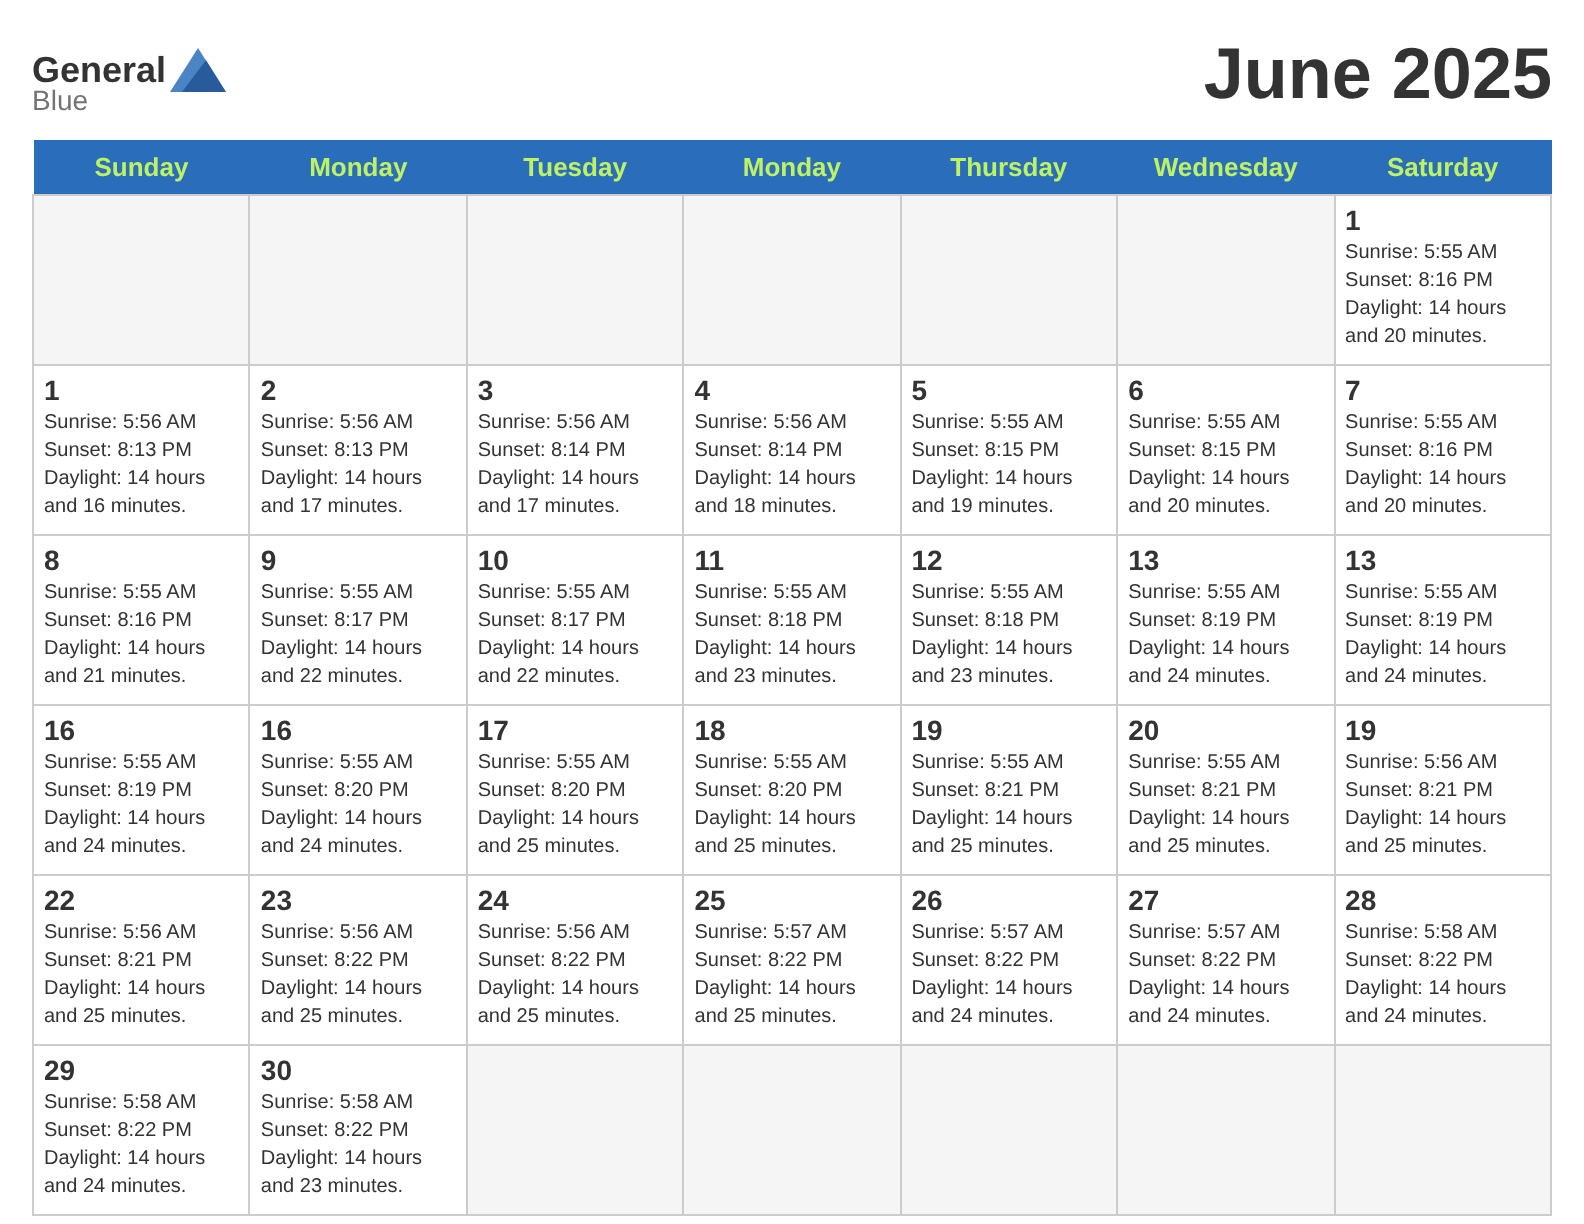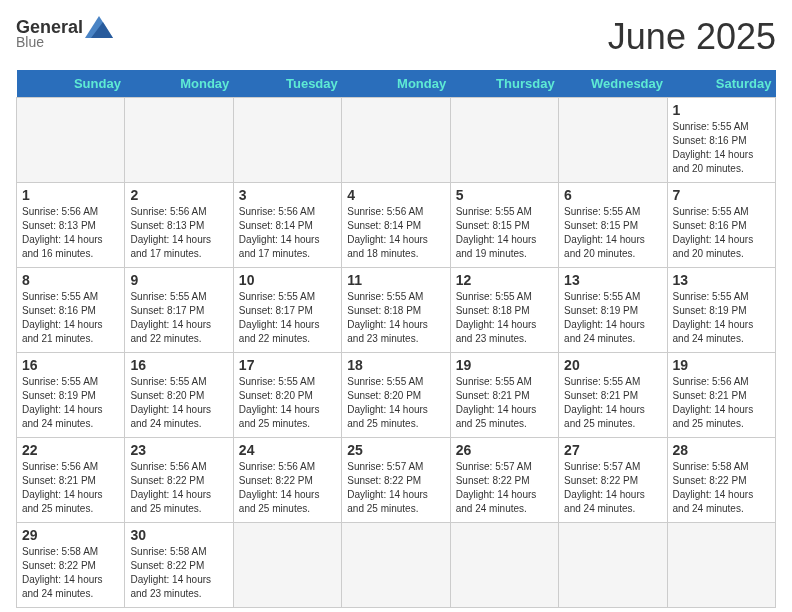--- a/index.html
+++ b/index.html
@@ -5,21 +5,21 @@
     * { box-sizing: border-box; margin: 0; padding: 0; }
     body {
       font-family: Arial, sans-serif;
       background: #fff;
       width: 792px;
       min-height: 612px;
       padding: 16px;
     }
     .header-area {
       display: flex;
-      align-items: flex-start;
+      align-items: flex-end;
       justify-content: space-between;
       margin-bottom: 12px;
     }
     .logo {
       display: flex;
       align-items: center;
     }
     .logo-text-general {
       font-size: 18px;
       font-weight: bold;
@@ -34,37 +34,37 @@
       width: 28px;
       height: 22px;
       margin-left: 2px;
       margin-right: 0px;
     }
     .title-area {
       text-align: right;
     }
     .calendar-title {
       font-size: 36px;
-      font-weight: normal;
+      font-weight: bold;
       color: #333;
     }
     .calendar-subtitle {
       font-size: 15px;
       color: #555;
     }
     table {
       width: 100%;
       border-collapse: collapse;
       font-size: 11px;
     }
     thead tr th {
       background: #2a6ebb;
-      color: #5eead4;
+      color: #bef264;
       padding: 6px 4px;
-      text-align: right;
+      text-align: center;
       font-size: 13px;
       font-weight: bold;
     }
     tbody tr td {
       border: 1px solid #ccc;
       vertical-align: top;
       padding: 4px 5px;
       height: 85px;
       width: 14.28%;
       background: #fff;

